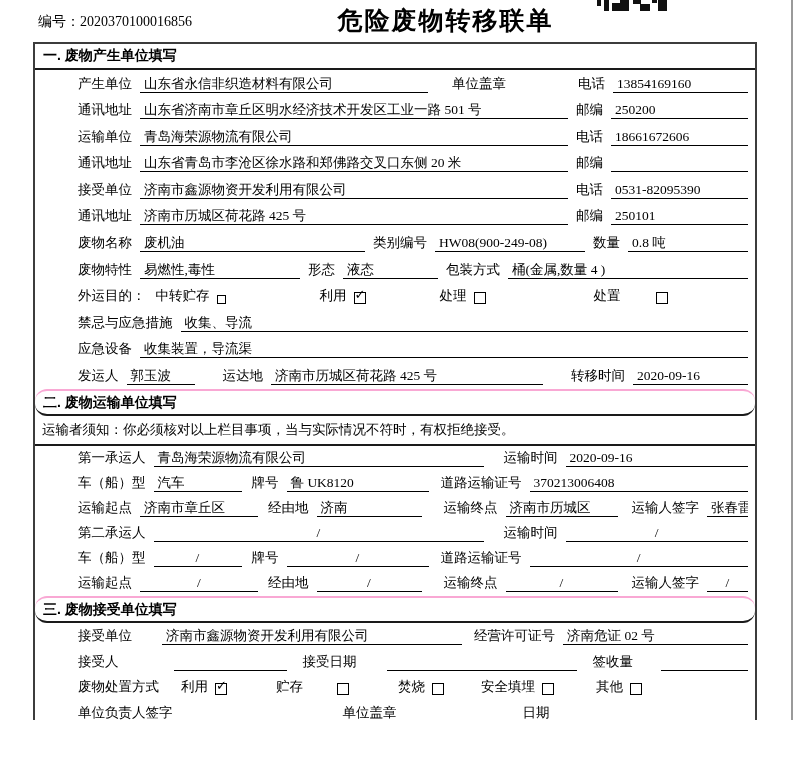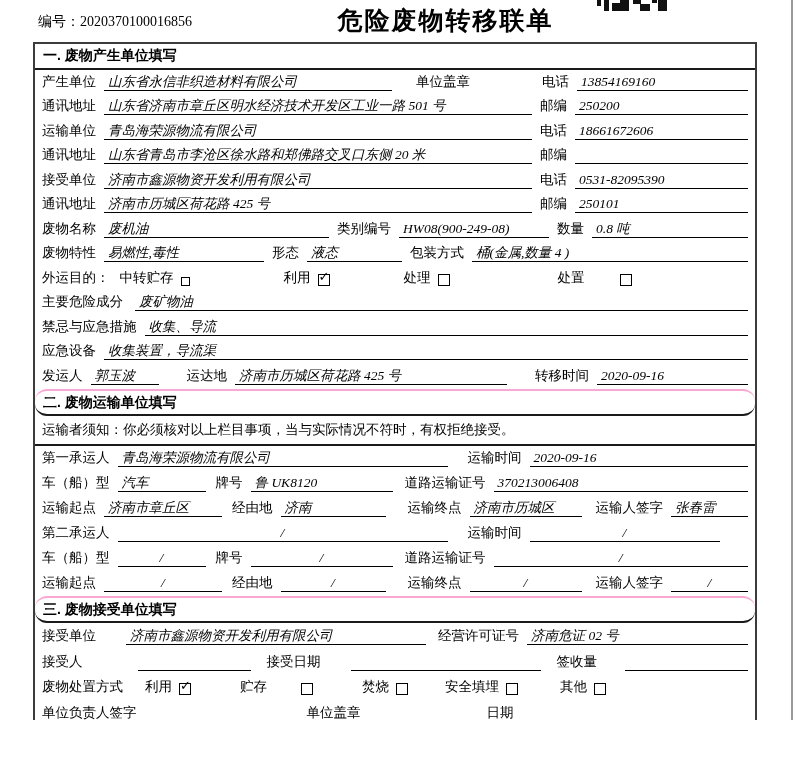--- a/index.html
+++ b/index.html
@@ -27,25 +27,25 @@
     font-family:"Liberation Sans","DejaVu Sans",sans-serif;
     font-weight:bold; font-size:14px; padding-left:8px;
     height:26px; line-height:23px; border-bottom:2px solid #1a1a1a; flex:none;
   }
   .sec-title.mid { height:27px; border-top:2px solid #f9a8d4; line-height:22px;border-radius:12px; }
   .note-row {
     flex:none; display:flex; align-items:center; padding-left:7px;
     border-bottom:2px solid #1a1a1a; white-space:nowrap;
   }
   .body { display:flex; flex-direction:column; flex:none; }
-  .row { flex:1 1 0; display:flex; align-items:flex-end; padding:0 7px 4px 7px; white-space:nowrap; }
+  .row { flex:1 1 0; display:flex; align-items:flex-end; padding:0 7px 4px 7px; white-space:nowrap;margin-left:36px; }
   .lbl { flex:none; }
   .val {
     display:inline-block; border-bottom:1px solid #000; margin-left:8px;
-    padding:0 4px; overflow:hidden; flex:none; height:18px; line-height:18px;font-style:italic;
+    padding:0 4px; overflow:hidden; flex:none; height:18px; line-height:18px;
   }
   .val.fill { flex:1 1 auto; }
   .val.ctr { text-align:center; }
   .ml { margin-left:8px; }
 
   .opt { display:inline-flex; align-items:flex-end; }
   .olbl { display:inline-block; }
   .cb {
     display:inline-block; width:12px; height:12px; border:1.3px solid #000;
     margin-left:7px; margin-bottom:1px; position:relative; background:#fff; flex:none;
@@ -169,24 +169,20 @@
               </span>
             </span><span class="opt">
               <span class="olbl">处理</span>
               <span class="cb"></span>
             </span><span class="opt">
               <span class="olbl">处置</span>
               <span class="cb"></span>
             </span></span>
       </div>
 
-      <div class="row">
-        <span class="lbl">主要危险成分</span>
-        <span class="val fill" style="margin-left:12px">废矿物油</span>
-      </div>
 
       <div class="row">
         <span class="lbl">禁忌与应急措施</span>
         <span class="val fill">收集、导流</span>
       </div>
 
       <div class="row">
         <span class="lbl">应急设备</span>
         <span class="val fill">收集装置，导流渠</span>
       </div>

